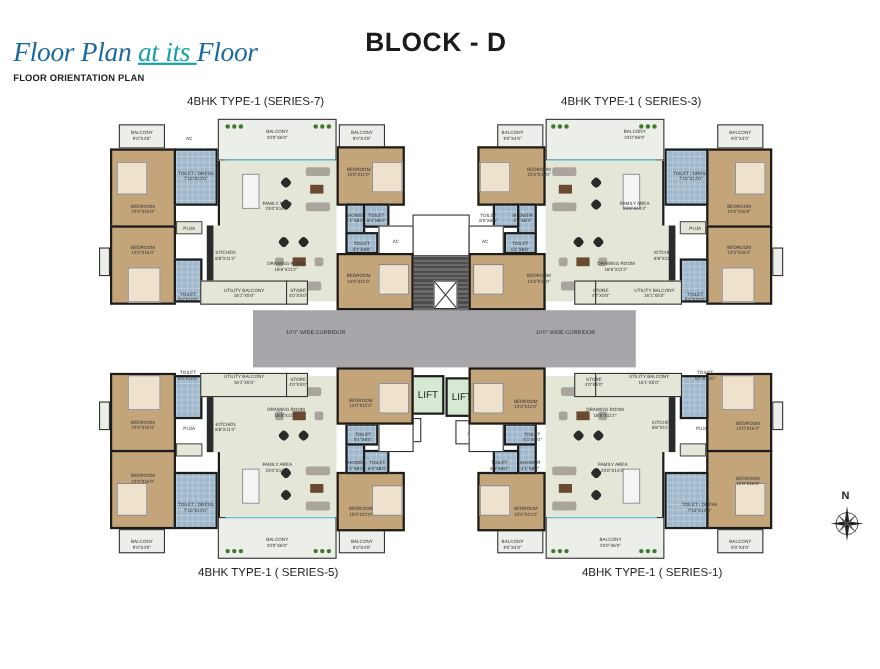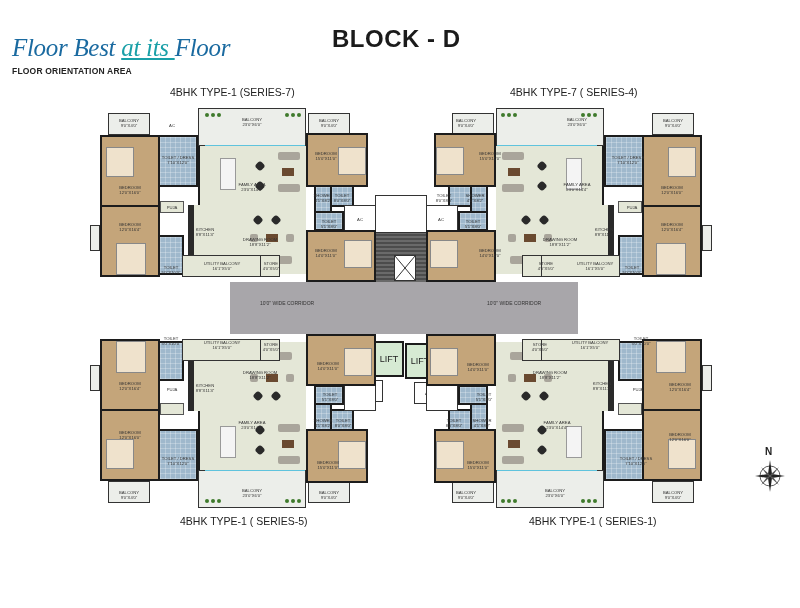--- a/index.html
+++ b/index.html
@@ -26,26 +26,26 @@
   .sofa{position:absolute;background:#a9a59b;border-radius:2px;}
   .chair{position:absolute;width:8px;height:8px;background:#2a2a2a;border-radius:3px;transform:rotate(45deg);}
   .table{position:absolute;background:#f4f4f4;border:1px solid #999;}
   .rug{position:absolute;background:#6a4a30;}
   .glass{position:absolute;background:#5fc3dd;}
   .plant{position:absolute;width:4px;height:4px;background:#3f7a2c;border-radius:50%;}
 </style>
 </head>
 <body>
 
-<div class="abs brand"><span>Floor Best </span><span class="teal">at its </span><span>Floor</span></div>
-<div class="abs subtitle">FLOOR ORIENTATION AREA</div>
+<div class="abs brand"><span>Floor Plan </span><span class="teal">at its </span><span>Floor</span></div>
+<div class="abs subtitle">FLOOR ORIENTATION PLAN</div>
 <div class="abs block">BLOCK - D</div>
 
 <div class="abs unit-title" style="left:170px;top:86px;">4BHK TYPE-1 (SERIES-7)</div>
-<div class="abs unit-title" style="left:510px;top:86px;">4BHK TYPE-7 ( SERIES-4)</div>
+<div class="abs unit-title" style="left:510px;top:86px;">4BHK TYPE-1 ( SERIES-3)</div>
 <div class="abs unit-title" style="left:180px;top:515px;">4BHK TYPE-1 ( SERIES-5)</div>
 <div class="abs unit-title" style="left:529px;top:515px;">4BHK TYPE-1 ( SERIES-1)</div>
 
 <div class="abs" style="left:0;top:0;width:800px;height:608px;">
 
   <div class="abs corr" style="left:230px;top:282px;width:348px;height:52px;"></div>
   <div class="abs corr-lbl" style="left:260px;top:300px;">10'0" WIDE CORRIDOR</div>
   <div class="abs corr-lbl" style="left:487px;top:300px;">10'0" WIDE CORRIDOR</div>
 
   <div class="abs stair" style="left:375px;top:232px;width:52px;height:50px;"></div>

